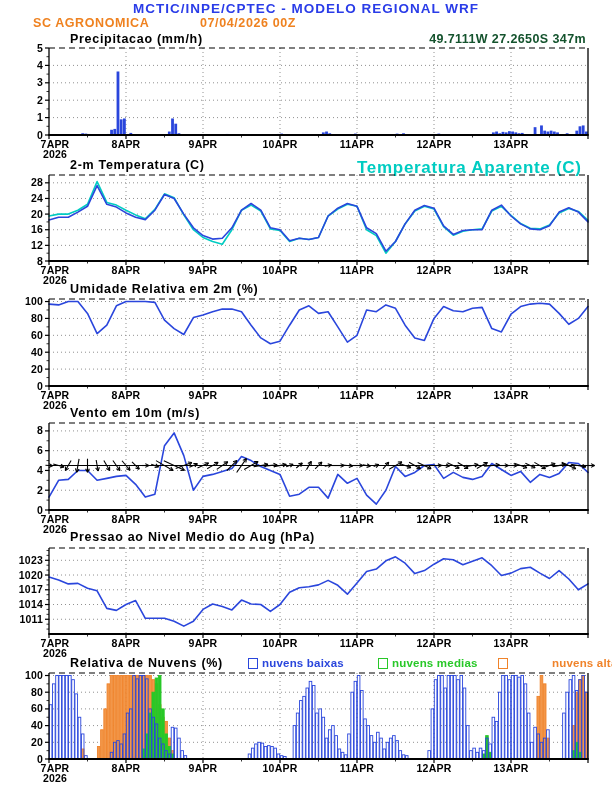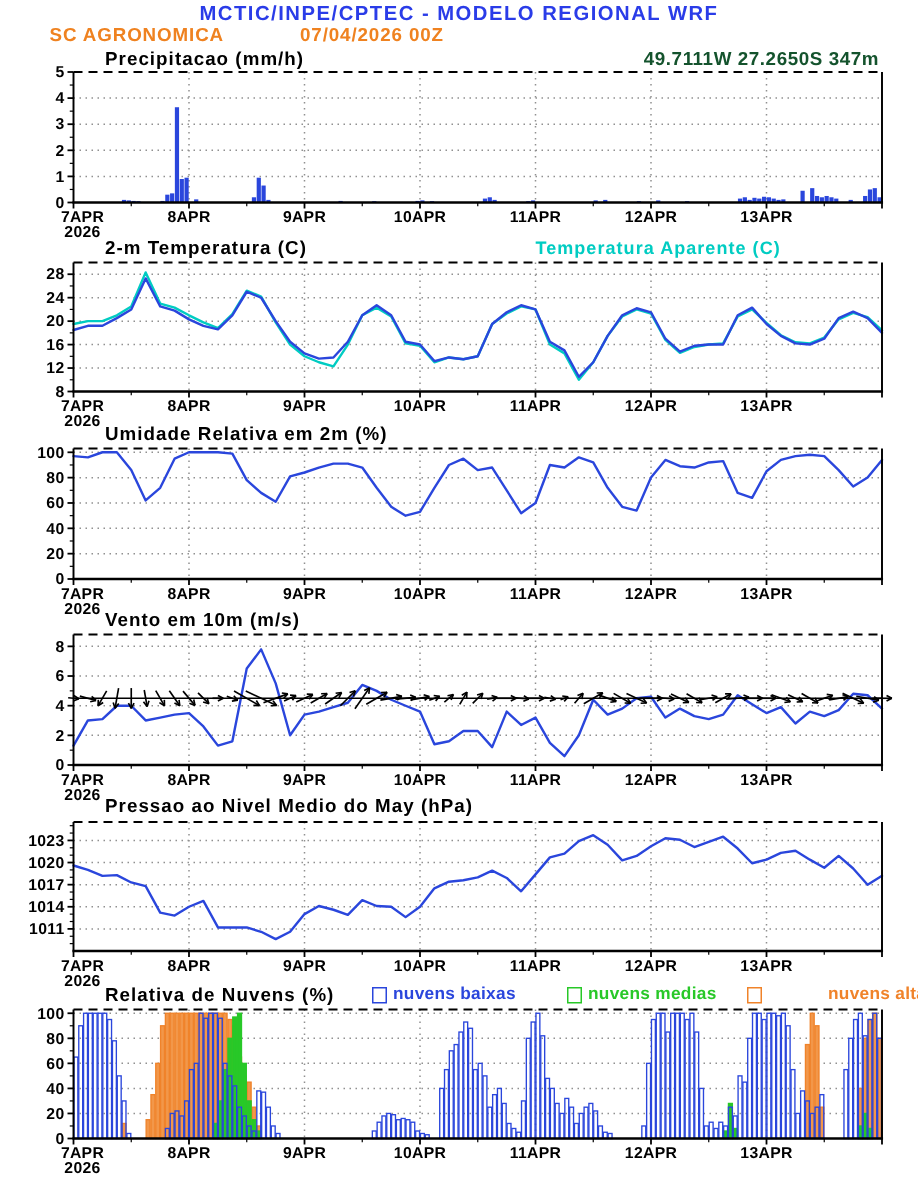--- a/index.html
+++ b/index.html
@@ -5,41 +5,41 @@
   html,body{margin:0;padding:0;background:#ffffff;}
   .page{position:relative;width:612px;height:792px;background:#fff;overflow:hidden;
         font-family:"Liberation Sans",sans-serif;font-weight:bold;}
   .abs{position:absolute;white-space:nowrap;}
   .hdr-title{top:1px;left:0;width:612px;text-align:center;font-size:13.5px;letter-spacing:1px;}
   .station{top:16px;left:33px;font-size:12.5px;letter-spacing:.6px;}
   .run{top:16px;left:200px;font-size:12.5px;letter-spacing:.6px;}
   .loc{top:32px;right:26px;font-size:12.5px;letter-spacing:.4px;}
   .ptitle{left:70px;font-size:12.5px;letter-spacing:.7px;color:#000;text-align:center;}
   .pt1{top:32px;} .pt2{top:158px;} .pt3{top:282px;} .pt4{top:406px;} .pt5{top:530px;} .pt6{top:656px;}
-  .t2{top:158px;left:357px;font-size:12px;letter-spacing:.7px;}
+  .t2{top:158px;left:357px;font-size:17px;letter-spacing:.7px;}
   .leg{top:657px;font-size:11.5px;letter-spacing:.2px;display:flex;align-items:center;gap:4px;}
   .lg1{left:248px;} .lg2{left:378px;} .lg3{left:498px;}
   .sw{display:inline-block;width:8px;height:9px;border:1.5px solid #000;background:#fff;}
   svg{position:absolute;top:0;left:0;}
 </style>
 </head>
 <body>
 
 <div class="page">
   <div class="abs hdr-title" style="color: rgb(42, 60, 232);">MCTIC/INPE/CPTEC - MODELO REGIONAL WRF</div>
   <div class="abs station" style="color: rgb(239, 130, 32);">SC AGRONOMICA</div>
   <div class="abs run" style="color: rgb(239, 130, 32);">07/04/2026 00Z</div>
   <div class="abs loc" style="color: #14532d;">49.7111W 27.2650S 347m</div>
 
   <div class="abs ptitle pt1">Precipitacao (mm/h)</div>
   <div class="abs ptitle pt2">2-m Temperatura (C)</div>
   <div class="abs t2" style="color: rgb(0, 204, 194);">Temperatura Aparente (C)</div>
   <div class="abs ptitle pt3">Umidade Relativa em 2m (%)</div>
   <div class="abs ptitle pt4">Vento em 10m (m/s)</div>
-  <div class="abs ptitle pt5">Pressao ao Nivel Medio do May (hPa)</div>
+  <div class="abs ptitle pt5">Pressao ao Nivel Medio do Aug (hPa)</div>
   <div class="abs ptitle pt6">Relativa de Nuvens (%)</div>
 
   <span class="abs leg lg1">
     <span class="sw" style="border-color: rgb(42, 70, 220);"></span>
     <span style="color: rgb(42, 70, 220);">nuvens baixas</span>
   </span>
   <span class="abs leg lg2">
     <span class="sw" style="border-color: rgb(40, 200, 40);"></span>
     <span style="color: rgb(40, 200, 40);">nuvens medias</span>
   </span>

